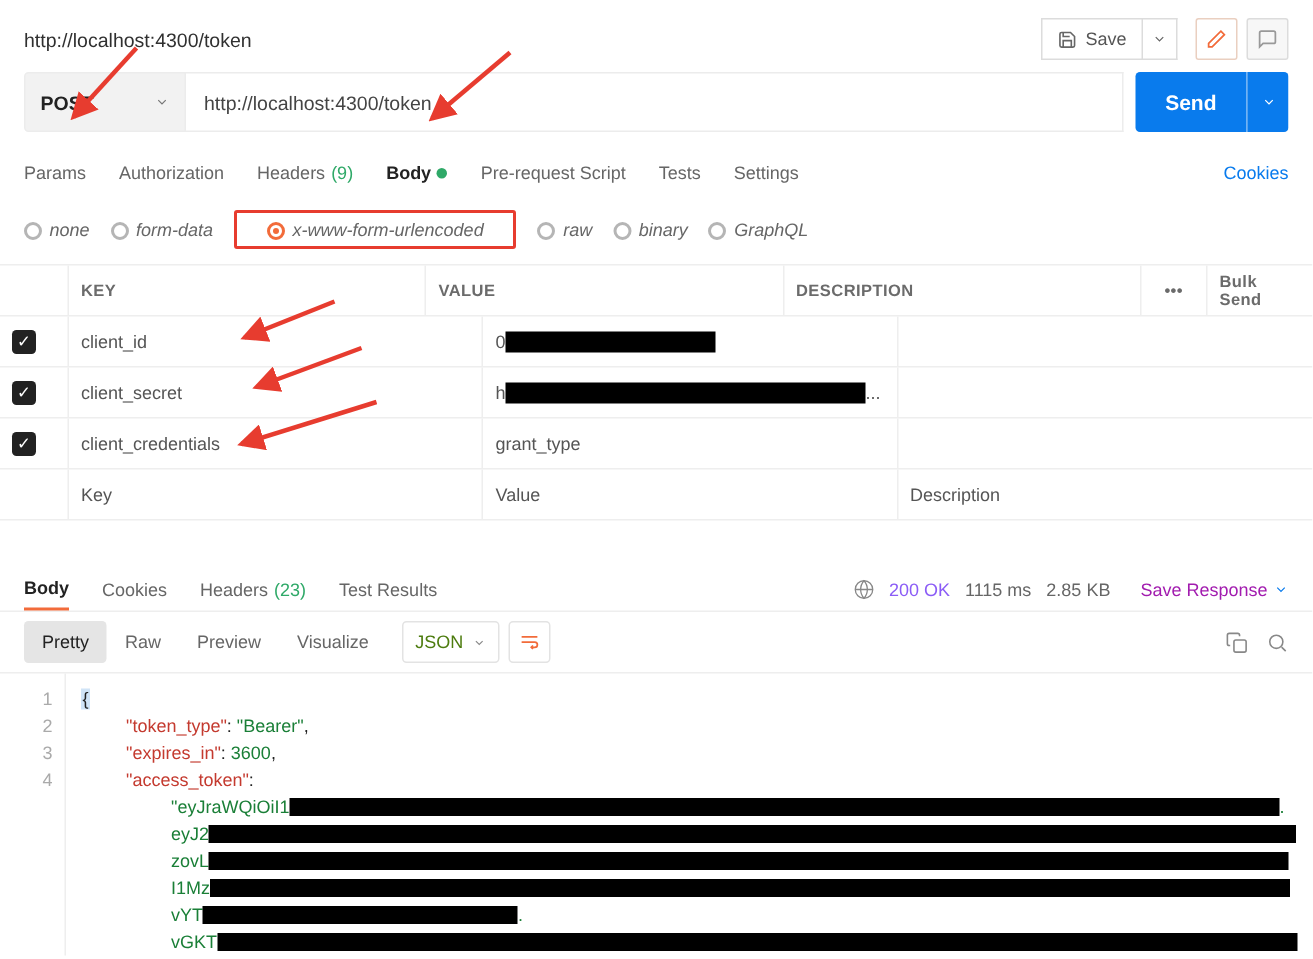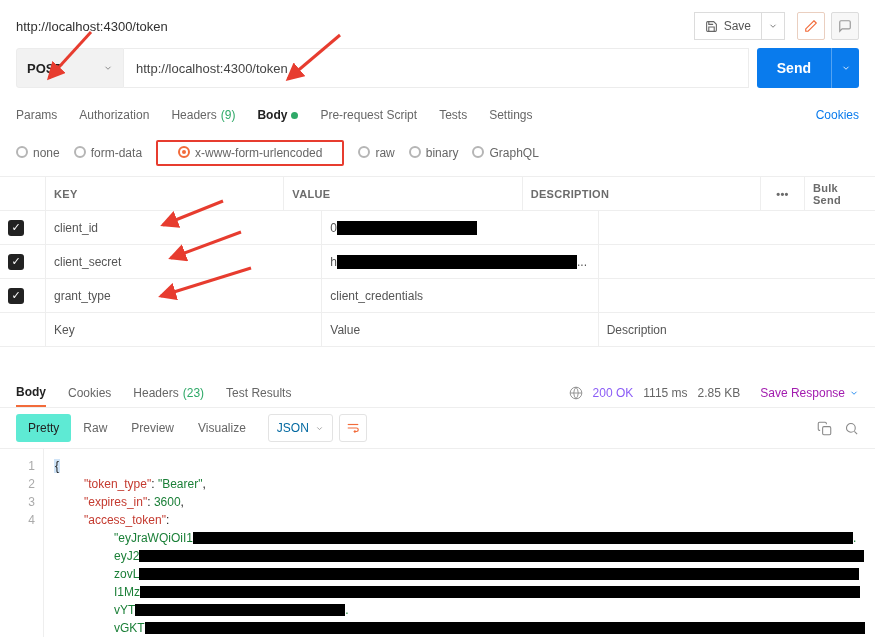--- a/index.html
+++ b/index.html
@@ -21,21 +21,21 @@
 .send-dd { height: 40px; width: 28px; background: #097bed; border: none; border-left: 1px solid rgba(255,255,255,.3); border-radius: 0 3px 3px 0; display:flex; align-items:center; justify-content:center; cursor: pointer; }
 
 .tabs { display: flex; align-items: center; padding: 0 16px; height: 34px; border-bottom: none; font-size: 12px; color: #666; }
 .tab { margin-right: 22px; cursor: pointer; display: flex; align-items: center; gap: 4px; }
 .tab.active { color: #222; font-weight: 600; }
 .green { color: #2fa968; }
 .dot { width: 7px; height: 7px; border-radius: 50%; background: #2fa968; display: inline-block; }
 .cookies-link { margin-left: auto; color: #097bed; cursor: pointer; }
 
 .radiorow { display: flex; align-items: center; padding: 8px 16px 10px 16px; gap: 14px; font-size: 12px; color: #666; }
-.radio { display: flex; align-items: flex-start; gap: 5px; cursor: pointer; }
+.radio { display: flex; align-items: flex-end; gap: 5px; cursor: pointer; font-style: italic; }
 .rcircle { width: 12px; height: 12px; border-radius: 50%; border: 2px solid #b5b5b5; display: inline-block; position: relative; }
 .rcircle.sel { border-color: #f26b3a; }
 .rcircle.sel::after { content: ""; position: absolute; inset: 2px; background: #f26b3a; border-radius: 50%; }
 .hl { border: 2px solid #e73c2f; padding: 4px 20px; border-radius: 2px; }
 
 .grid { border-top: 1px solid #eee; }
 .grow { display: grid; grid-template-columns: 46px 1fr 1fr 1fr 44px 70px; border-bottom: 1px solid #eee; align-items: center; height: 34px; font-size: 12px; }
 .grow.norow { grid-template-columns: 46px 1fr 1fr 1fr; }
 .grow > div { padding: 0 8px; border-right: 1px solid #eee; height: 100%; display: flex; align-items: center; color: #555; overflow: hidden; }
 .grow > div:last-child { border-right: none; }
@@ -49,22 +49,22 @@
 .gap { height: 32px; }
 
 .resp-tabs { display: flex; align-items: center; padding: 0 16px; height: 28px; font-size: 12px; color: #666; }
 .resp-tabs .tab.active { color: #222; border-bottom: 2px solid #f26b3a; font-weight: 600; height: 28px; }
 .meta { margin-left: auto; display: flex; gap: 10px; align-items: center; font-size: 12px; }
 .g200 { color: #8b5cf6; }
 .save-resp { color: #a21caf; cursor: pointer; display:flex; align-items:center; gap:4px;margin-left:10px;}
 
 .viewrow { display: flex; align-items: center; padding: 6px 16px; gap: 0; border-top: 1px solid #eee; }
 .vbtn { border: none; background: transparent; height: 28px; padding: 0 12px; font-size: 12px; color: #666; cursor: pointer; }
-.vbtn.active { background: #5eead4; color: #222; border-radius: 3px; }
-.json-sel { margin-left: 10px; border: 1px solid #e3e3e3; height: 28px; padding: 0 8px; display:flex; align-items:center; gap:6px; font-size:12px; color:#0369a1; border-radius:3px; cursor:pointer;}
+.vbtn.active { background: #e5e5e5; color: #222; border-radius: 3px; }
+.json-sel { margin-left: 10px; border: 1px solid #e3e3e3; height: 28px; padding: 0 8px; display:flex; align-items:center; gap:6px; font-size:12px; color:#4d7c0f; border-radius:3px; cursor:pointer;}
 .wrap-btn { border:1px solid #e3e3e3; width:28px; height:28px; margin-left:6px; display:flex;align-items:center;justify-content:center; border-radius:3px; cursor:pointer;}
 .view-icons { margin-left:auto; display:flex; gap:12px; }
 .view-icons svg { cursor: pointer; }
 
 .code { display: flex; font-family: Menlo, Consolas, monospace; font-size: 12px; border-top: 1px solid #eee; }
 .gutter { width: 44px; text-align: right; padding: 8px 8px 0 0; color: #aaa; border-right: 1px solid #eee; line-height: 18px; }
 .codepane { flex: 1; padding: 8px 8px 0 10px; line-height: 18px; }
 .key { color: #c43a2f; }
 .str { color: #1a7f37; }
 .num { color: #1a7f37; }
@@ -222,22 +222,22 @@
         <span>h</span>
         <span class="redact" style="width:240px"></span>
         <span style="color:#555">...</span>
       </div>
     <div></div>
   </div>
   <div class="grow norow">
     <div>
         <span class="ck">✓</span>
       </div>
+    <div>client_credentials</div>
     <div>grant_type</div>
-    <div>client_credentials</div>
     <div></div>
   </div>
   <div class="grow norow">
     <div></div>
     <div class="ph">Key</div>
     <div class="ph">Value</div>
     <div class="ph">Description</div>
   </div>
 </div>
 

